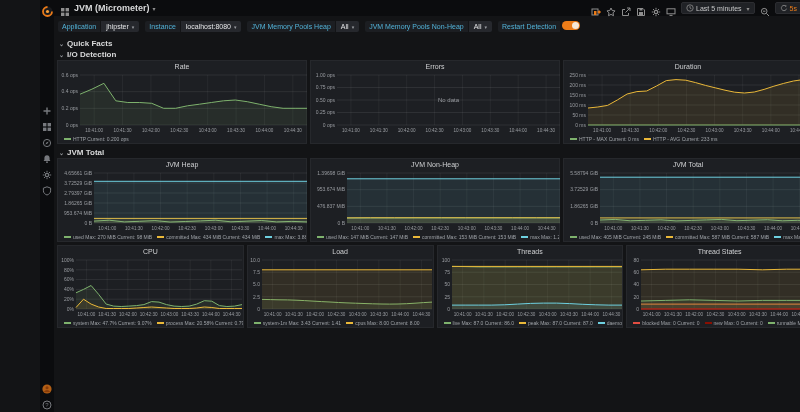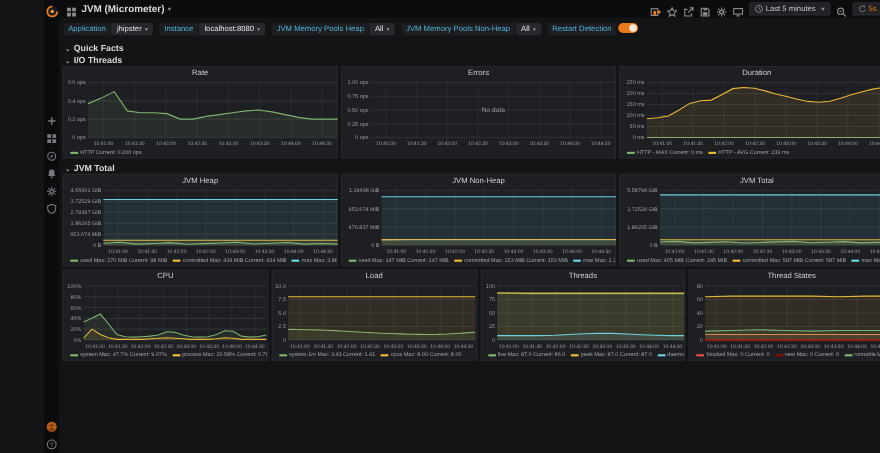--- a/index.html
+++ b/index.html
@@ -245,21 +245,21 @@
     <div id="dash">
 
 
       <div class="row-header">
         <span class="chev">⌄</span>
         <span>Quick Facts</span>
       </div>
 
       <div class="row-header">
         <span class="chev">⌄</span>
-        <span>I/O Threads</span>
+        <span>I/O Detection</span>
       </div>
       <div class="prow row3">
         <div class="panel graph">
           <div class="ptitle">Rate</div>
           <div class="chart"><svg width="256" height="62" xmlns="http://www.w3.org/2000/svg">
                 <line x1="22" x2="249" y1="53" y2="53" stroke="rgba(255,255,255,0.08)"></line>
                 <text x="20" y="54.8" font-size="5" fill="#9a9da2" text-anchor="end" font-family="Liberation Sans, sans-serif">0 ops</text>
                 <line x1="22" x2="249" y1="36.33333333333333" y2="36.33333333333333" stroke="rgba(255,255,255,0.08)"></line>
                 <text x="20" y="38.133333333333326" font-size="5" fill="#9a9da2" text-anchor="end" font-family="Liberation Sans, sans-serif">0.2 ops</text>
                 <line x1="22" x2="249" y1="19.666666666666664" y2="19.666666666666664" stroke="rgba(255,255,255,0.08)"></line>

